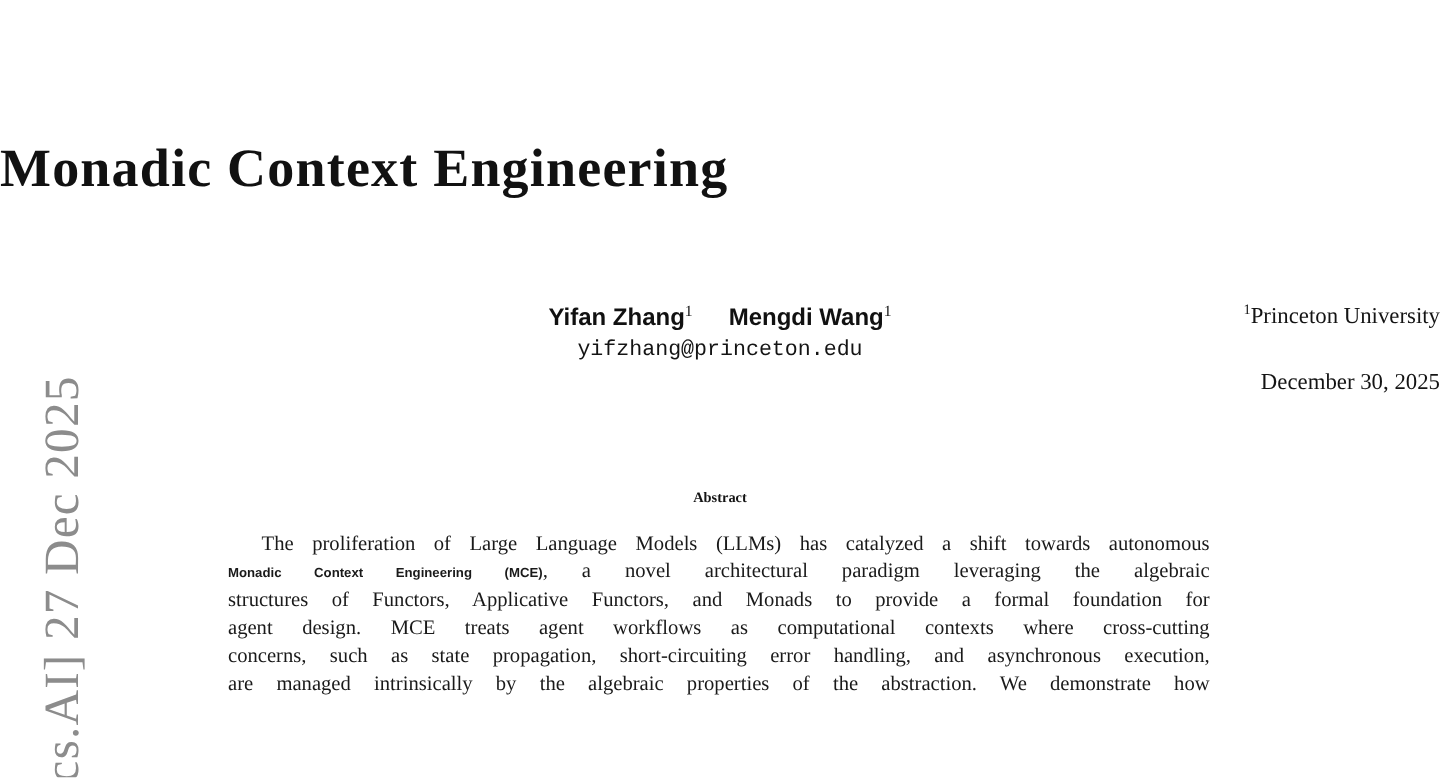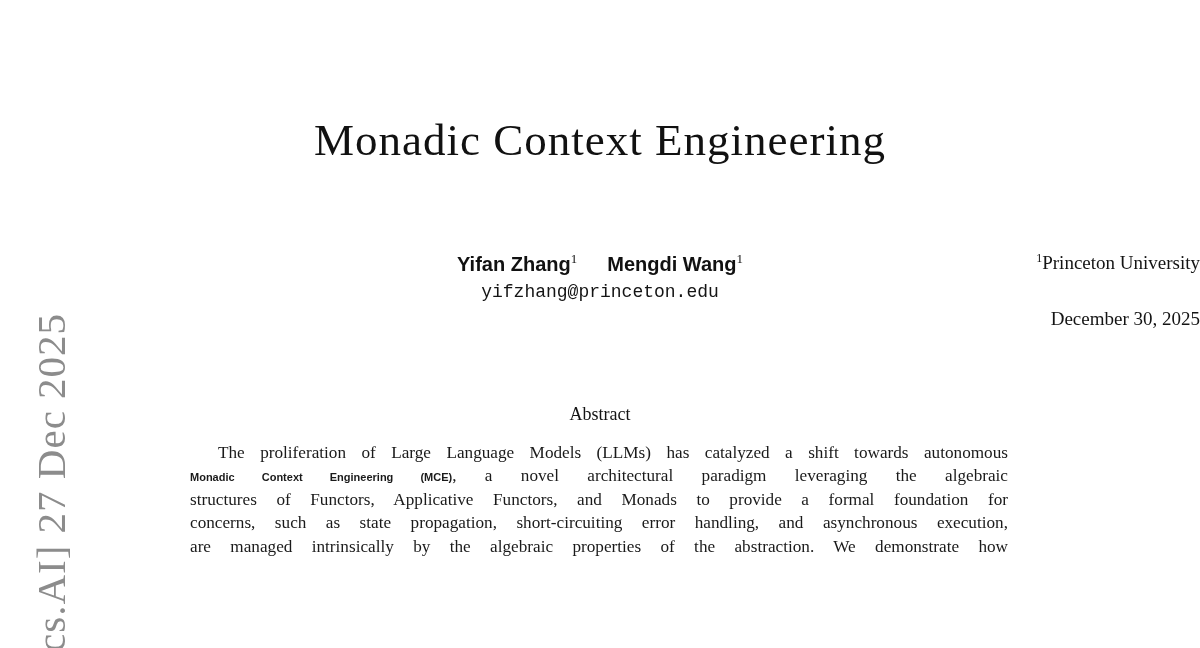--- a/index.html
+++ b/index.html
@@ -28,23 +28,22 @@
     line-height: 48px;
     color: #8c8c8c;
     letter-spacing: 1px;
   }
   .title {
     position: absolute;
     top: 116px;
     left: 0;
     width: 100%;
     margin: 0;
-    text-align: center;
     font-family: "Liberation Serif", "DejaVu Serif", serif;
-    font-weight: normal;
+    font-weight: bold;
     font-size: 45px;
     line-height: 48px;
     letter-spacing: 1px;
     color: #111111;
   }
   .authors {
     position: absolute;
     top: 210px;
     left: 0;
     width: 100%;
@@ -90,22 +89,22 @@
     text-align: right;
     font-size: 19px;
     line-height: 24px;
   }
   .abstract-heading {
     position: absolute;
     top: 403px;
     left: 0;
     width: 100%;
     text-align: center;
-    font-weight: normal;
-    font-size: 18px;
+    font-weight: bold;
+    font-size: 12px;
     line-height: 22px;
   }
   .abstract-body {
     position: absolute;
     top: 441px;
     left: 190px;
     width: 818px;
     font-size: 17.2px;
     line-height: 23.4px;
     color: #1a1a1a;
@@ -144,17 +143,18 @@
   <div class="email">yifzhang@princeton.edu</div>
 
   <div class="date">December 30, 2025</div>
 
   <div class="abstract-heading">Abstract</div>
 
   <div class="abstract-body">
       <div class="abs-line indent"><span>The proliferation of Large Language Models (LLMs) has catalyzed a shift towards autonomous</span></div>
       <div class="abs-line"><span class="bold-sans">Monadic Context Engineering (MCE)</span><span>, a novel architectural paradigm leveraging the algebraic</span></div>
       <div class="abs-line"><span>structures of Functors, Applicative Functors, and Monads to provide a formal foundation for</span></div>
+      <div class="abs-line"><span>agent design. MCE treats agent workflows as computational contexts where cross-cutting</span></div>
       <div class="abs-line"><span>concerns, such as state propagation, short-circuiting error handling, and asynchronous execution,</span></div>
       <div class="abs-line"><span>are managed intrinsically by the algebraic properties of the abstraction. We demonstrate how</span></div>
     </div>
 
 </div>
 
 </body></html>

